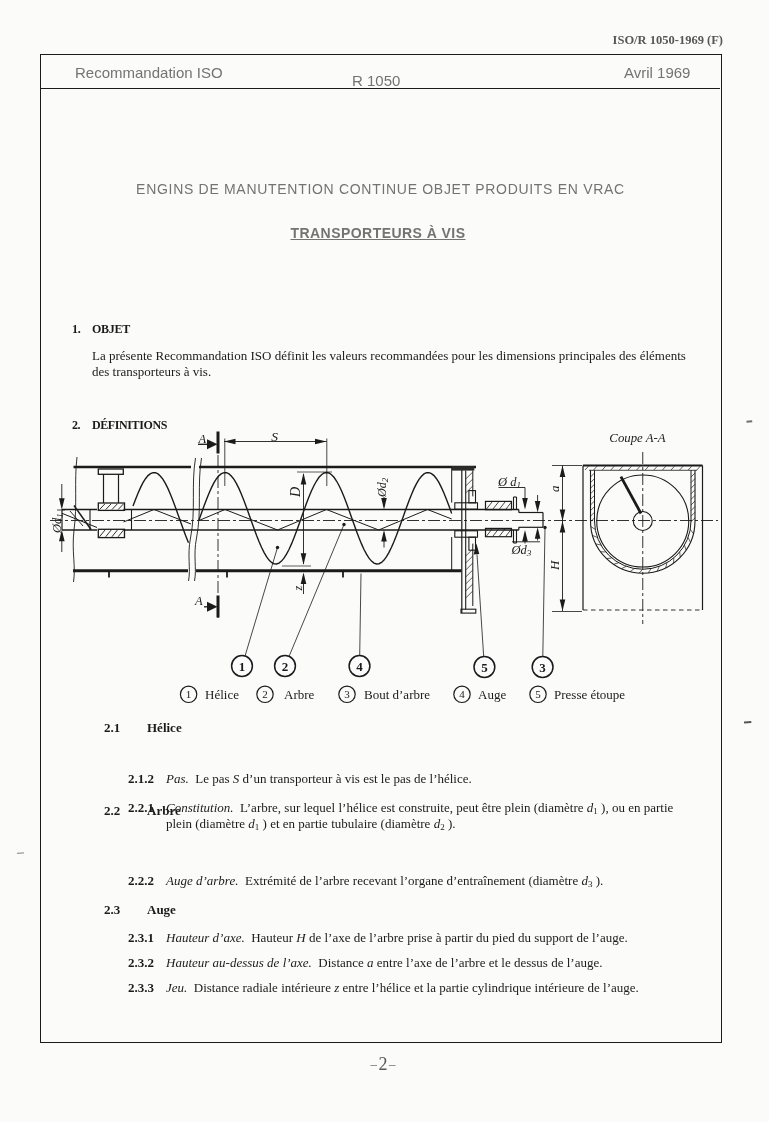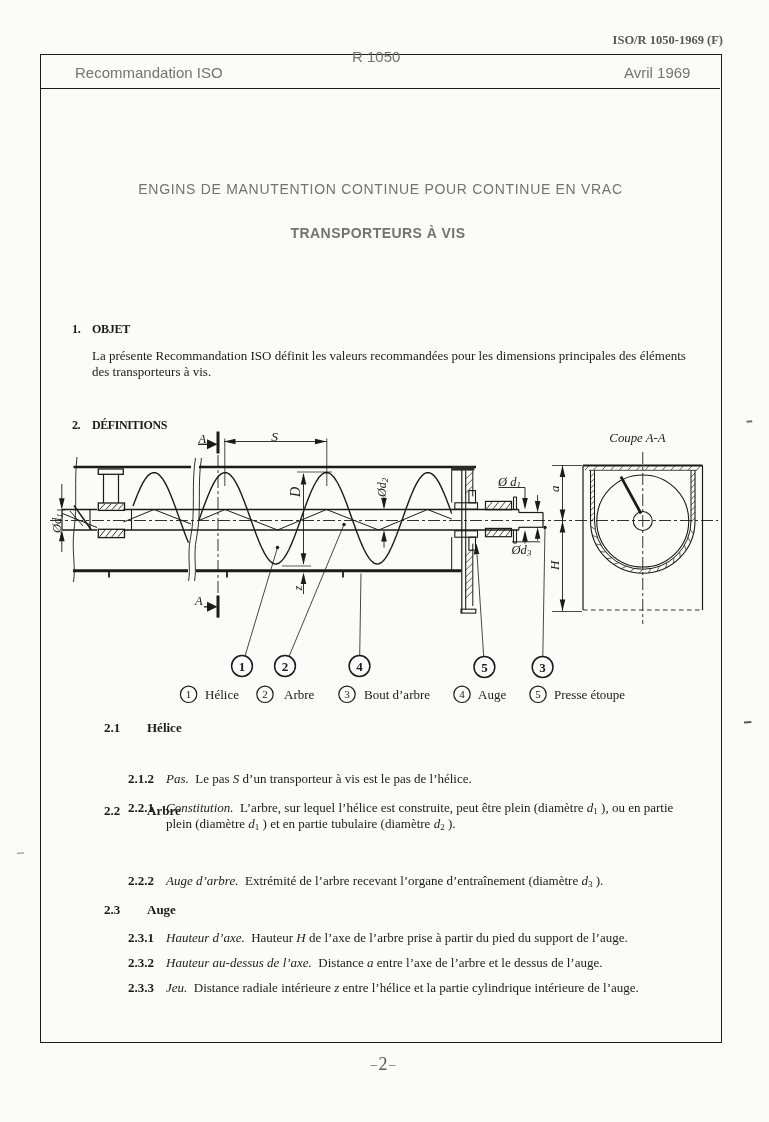--- a/index.html
+++ b/index.html
@@ -10,25 +10,25 @@
 .item .no{position:absolute;font-weight:bold;font-style:normal;}
 sub{font-size:9px;vertical-align:-2px;line-height:0;}
 </style></head>
 <body>
 <div id="pg" style="position:relative;width:769px;height:1122px;filter:grayscale(1);">
 <div class="abs serif" style="right:46px;top:33px;font-size:12.5px;font-weight:bold;">ISO/R 1050-1969 (F)</div>
 
 <div class="abs" style="left:40px;top:54px;width:680px;height:987px;border:1.6px solid #1b1b1b;"></div>
 <div class="abs" style="left:40px;top:54px;width:680px;height:34px;border-bottom:1.4px solid #1b1b1b;"></div>
 <div class="abs sans" style="left:75px;top:64px;font-size:15px;">Recommandation ISO</div>
-<div class="abs sans" style="left:352px;top:48px;font-size:15px;">R 1050</div>
+<div class="abs sans" style="left:352px;top:72px;font-size:15px;">R 1050</div>
 <div class="abs sans" style="left:624px;top:64px;font-size:15px;">Avril 1969</div>
 
-<div class="abs sans" style="left:0;top:181px;width:761px;text-align:center;font-size:14px;letter-spacing:0.7px;">ENGINS DE MANUTENTION CONTINUE POUR CONTINUE EN VRAC</div>
-<div class="abs sans" style="left:0;top:225px;width:756px;text-align:center;font-size:14px;font-weight:bold;letter-spacing:0.45px;">TRANSPORTEURS À VIS</div>
+<div class="abs sans" style="left:0;top:181px;width:761px;text-align:center;font-size:14px;letter-spacing:0.7px;">ENGINS DE MANUTENTION CONTINUE OBJET PRODUITS EN VRAC</div>
+<div class="abs sans" style="left:0;top:225px;width:756px;text-align:center;font-size:14px;font-weight:bold;letter-spacing:0.45px;text-decoration:underline;">TRANSPORTEURS À VIS</div>
 
 <div class="item" style="left:72px;top:322px;font-size:12px;letter-spacing:-0.3px;"><b>1.</b><b style="position:absolute;left:20px;">OBJET</b></div>
 <div class="item" style="left:92px;top:348px;width:606px;">La présente Recommandation ISO définit les valeurs recommandées pour les dimensions principales des éléments<br>des transporteurs à vis.</div>
 <div class="item" style="left:72px;top:418px;font-size:12px;letter-spacing:-0.4px;"><b>2.</b><b style="position:absolute;left:20px;">DÉFINITIONS</b></div>
 
 <svg class="abs" style="left:0;top:0;" width="769" height="1122" viewBox="0 0 769 1122">
 <line x1="50" y1="520.5" x2="718" y2="520.5" stroke="#1b1b1b" stroke-width="0.9" stroke-dasharray="12 3 3 3" stroke-linecap="butt"></line>
 <line x1="73.5" y1="467.0" x2="191" y2="467.0" stroke="#1b1b1b" stroke-width="2.6" stroke-linecap="butt"></line>
 <line x1="199" y1="467.0" x2="476" y2="467.0" stroke="#1b1b1b" stroke-width="2.6" stroke-linecap="butt"></line>
 <line x1="73" y1="570.8" x2="188" y2="570.8" stroke="#1b1b1b" stroke-width="3.0" stroke-linecap="butt"></line>

